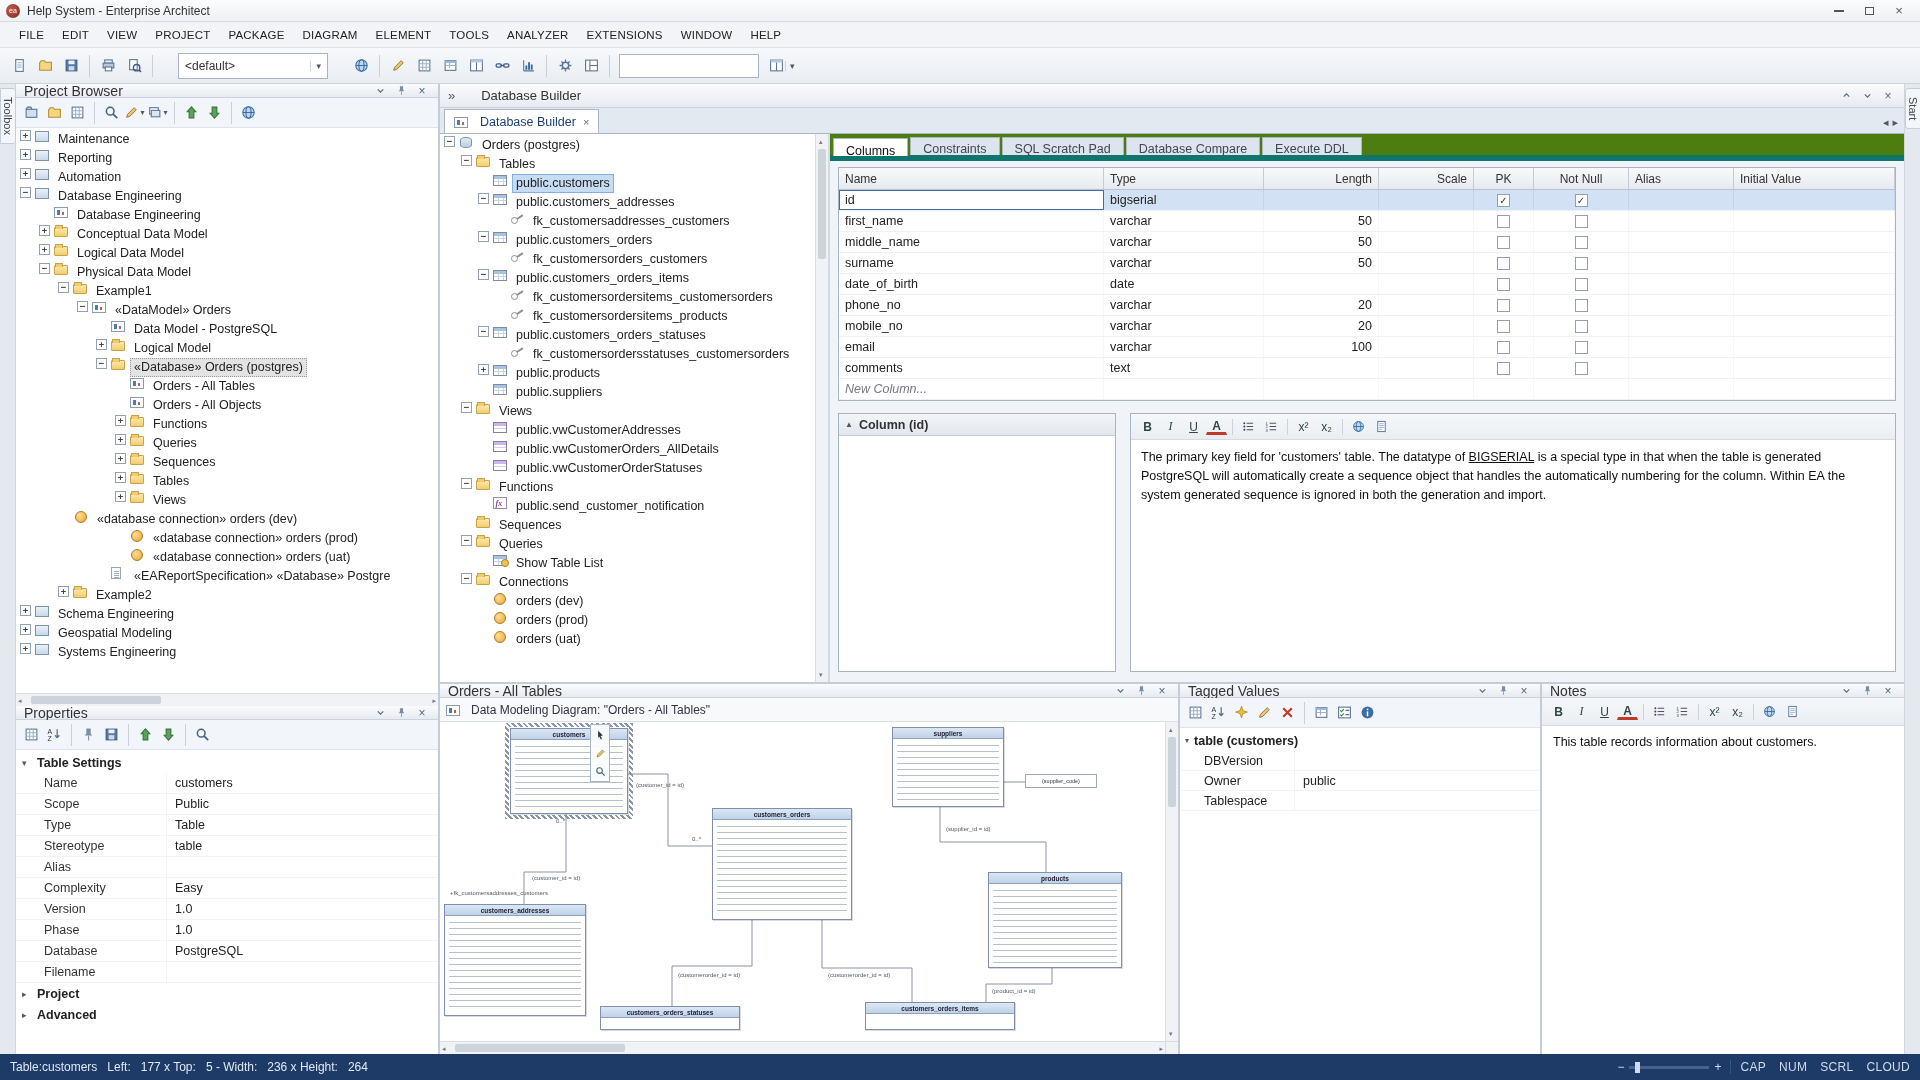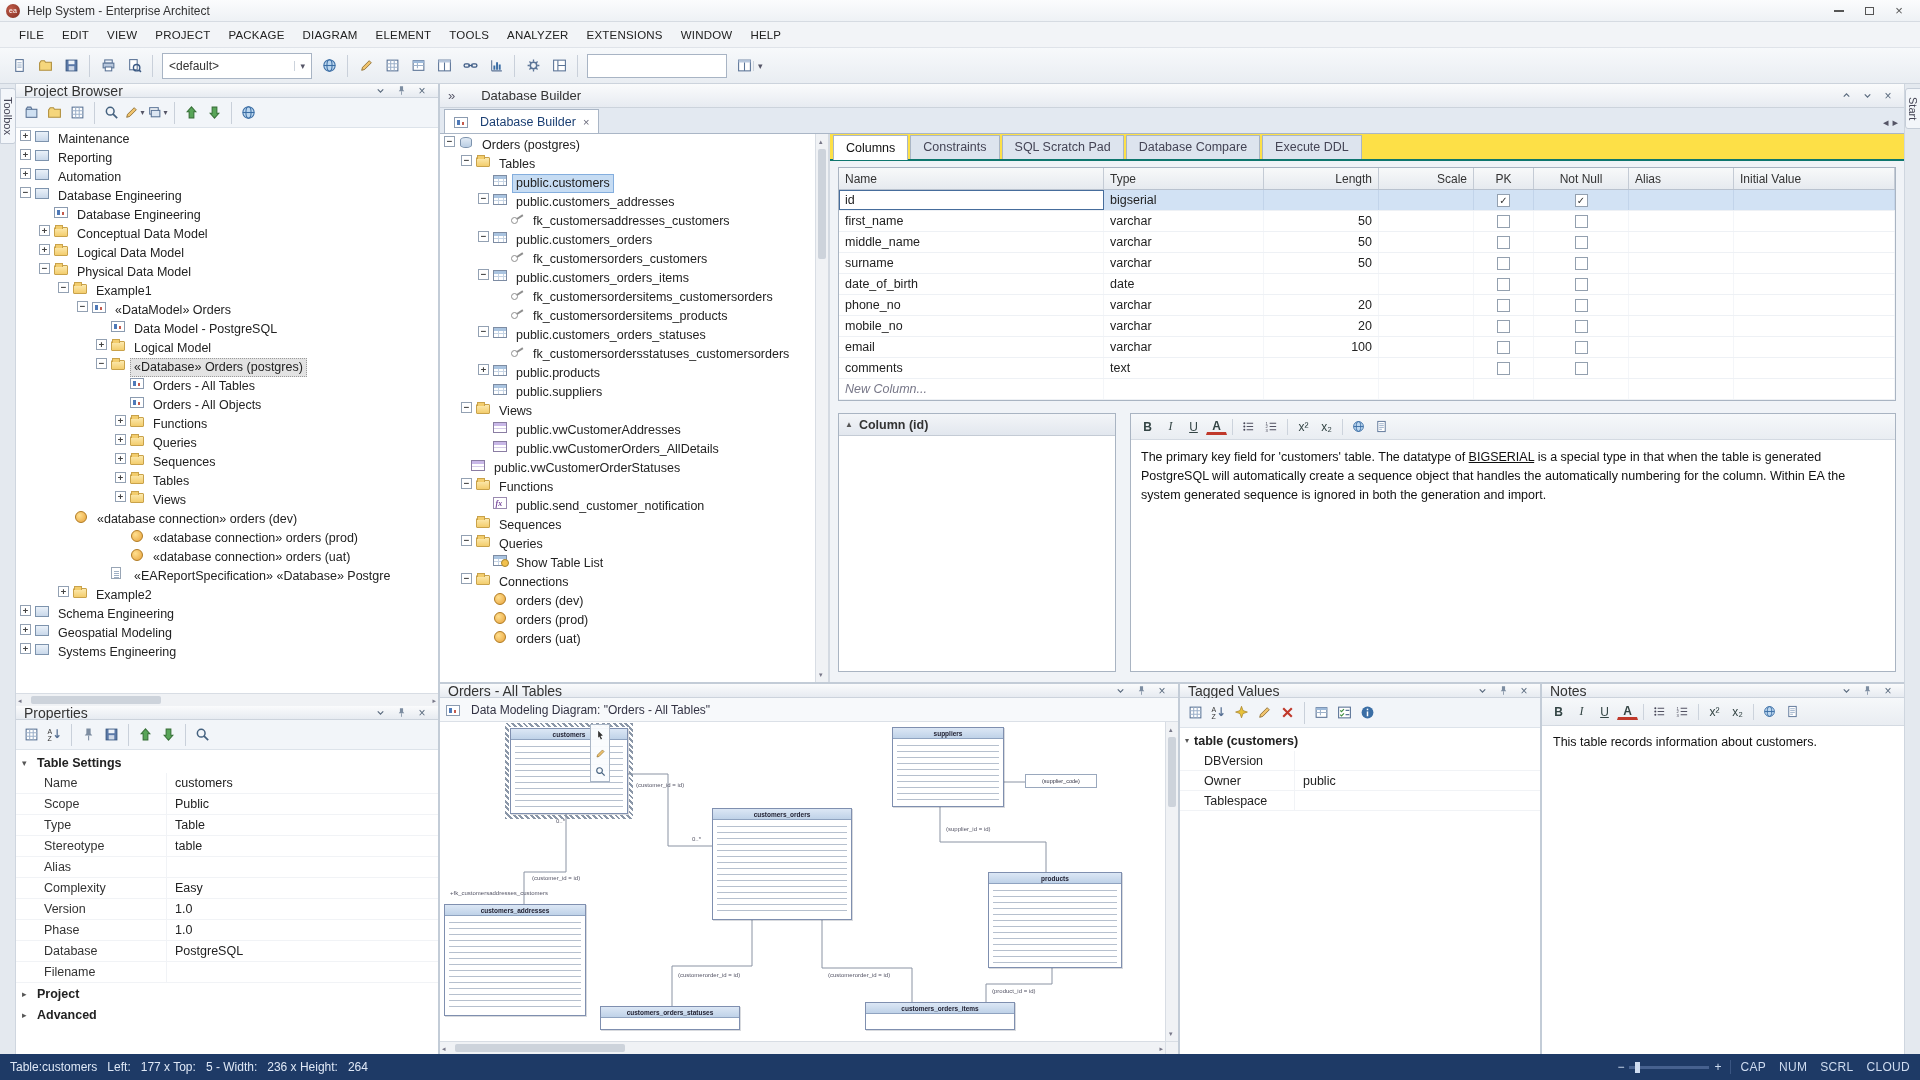--- a/index.html
+++ b/index.html
@@ -15,21 +15,21 @@
 .winbtn .minbar{width:10px;height:0;border-bottom:2px solid #555}
 .winbtn .maxbox{width:9px;height:8px;border:1.4px solid #555}
 .winbtn.close{font-size:13px}
 .menubar{height:26px;background:#f2f4f7;border-bottom:1px solid #dfe3e9;display:flex;align-items:center;padding:0 10px;flex:none}
 .menu-item{padding:4px 9px;font-size:11.5px;color:#222;letter-spacing:.2px}
 .toolbar{height:36px;background:linear-gradient(#f7f9fb,#e9edf2);border-bottom:1px solid #ccd3dc;display:flex;align-items:center;padding:0 6px;flex:none}
 .tbtn{min-width:26px;height:26px;display:flex;align-items:center;justify-content:center;border:1px solid transparent;border-radius:2px}
 .tbtn svg{display:block}
 .tsep{width:1px;height:22px;background:#c9d0da;margin:0 5px;flex:none}
 .mini-caret{font-size:8px;color:#556;margin-left:1px}
-.combo{width:150px;height:24px;background:#fff;border:1px solid #a8b4c4;display:flex;align-items:center;padding:12px 6px;font-size:12px;color:#333;margin:0 4px}
+.combo{width:150px;height:24px;background:#fff;border:1px solid #a8b4c4;display:flex;align-items:center;padding:12px 6px;font-size:12px;color:#333;margin:0 20px}
 .combo .caret{margin-left:auto;font-size:9px;color:#556;border-left:1px solid #ccd3dc;padding-left:5px}
 .searchbox{width:140px;height:24px;background:#fff;border:1px solid #a8b4c4;display:flex;align-items:center;margin:0 4px}
 .searchbox input{flex:1;border:none;outline:none;height:20px;padding:0 5px;font-size:12px;background:transparent}
 .searchbox .caret{font-size:9px;color:#556;padding:0 4px;border-left:1px solid #ccd3dc}
 
 .main{flex:1;display:flex;min-height:0}
 .rail{width:16px;background:#e4e9ef;display:flex;flex-direction:column;align-items:center;padding-top:4px;flex:none}
 .rail.left{border-right:1px solid #cfd6df}
 .rail.right{border-left:1px solid #cfd6df}
 .vtext{writing-mode:vertical-rl;font-size:11px;color:#445;background:#f3f6fa;border:1px solid #c5cdd8;padding:8px 1px;border-radius:0 3px 3px 0}
@@ -94,21 +94,21 @@
 .dbb-caption{height:24px;background:linear-gradient(#fafbfc,#e7ebf1);border-bottom:1px solid #ccd3dc;display:flex;align-items:center;padding:0 8px;flex:none}
 .dbb-caption .chev2{color:#556;font-size:13px;margin-right:26px}
 .dbb-caption .dtitle{font-size:13px;color:#333}
 .dbb-tabs{height:26px;background:#e3e9f1;border-bottom:1px solid #aab6c6;display:flex;align-items:flex-end;padding:2px 4px 0;flex:none}
 .dbtab{height:24px;background:#fff;border:1px solid #aab6c6;border-bottom:none;display:flex;align-items:center;gap:7px;padding:0 9px;font-size:12.5px;color:#1b3f73}
 .dbtab .tabclose{color:#667;font-size:11px}
 .tabnav{margin-left:auto;display:flex;gap:4px;color:#556;font-size:11px;padding:0 2px 4px}
 .dbb-body{flex:1;display:flex;min-height:0;background:#fff}
 .dbb-treewrap{width:390px;flex:none;display:flex;border-right:2px solid #d4dae2;background:#fff}
 .dbb-right{flex:1;display:flex;flex-direction:column;background:#f0f3f7;min-width:0}
-.ctabs{height:27px;display:flex;align-items:flex-end;padding:3px 3px 0;background:#fde047;border-bottom:2px solid #0f766e;flex:none}
+.ctabs{height:27px;display:flex;padding:3px 3px 0;background:#4d7c0f;border-bottom:6px solid #0f766e;flex:none}
 .ctab{padding:4px 12px 5px;font-size:12.5px;color:#445;background:#dde4ee;border:1px solid #aab6c6;border-bottom:none;margin-right:2px}
 .ctab.active{background:#fff;color:#111;position:relative;top:1px;padding-top:5px}
 .gridwrap{margin:6px 8px 0;background:#fff;border:1px solid #a9b4c2;flex:none}
 .grow{display:grid;grid-template-columns:265px 160px 115px 95px 60px 95px 105px 1fr;height:21px;border-bottom:1px solid #eef1f5;background:#fff}
 .grow.ghead{height:22px;background:linear-gradient(#f8f9fa,#e6eaef);border-bottom:1px solid #b9c2cf}
 .ghead .gcell{border-right:1px solid #c4cbd5;font-size:12px;color:#333}
 .gcell{display:flex;align-items:center;padding:0 6px;font-size:12.5px;white-space:nowrap;overflow:hidden;border-right:1px solid #f4f6f9}
 .gcell.num{justify-content:flex-end}
 .gcell.ctr{justify-content:center}
 .grow.rsel{background:#d2e2f4}
@@ -781,21 +781,21 @@
                 <div class="trow" style="padding-left: 38px;">
                   <span class="exp none"></span>
                   <span class="ti i-view"></span>
                   <span class="tlabel">public.vwCustomerAddresses</span>
                 </div>
                 <div class="trow" style="padding-left: 38px;">
                   <span class="exp none"></span>
                   <span class="ti i-view"></span>
                   <span class="tlabel">public.vwCustomerOrders_AllDetails</span>
                 </div>
-                <div class="trow" style="padding-left: 16px;">
+                <div class="trow" style="padding-left: 38px;">
                   <span class="exp none"></span>
                   <span class="ti i-view"></span>
                   <span class="tlabel">public.vwCustomerOrderStatuses</span>
                 </div>
                 <div class="trow" style="padding-left: 21px;">
                   <span class="exp minus"></span>
                   <span class="ti i-folder"></span>
                   <span class="tlabel">Functions</span>
                 </div>
                 <div class="trow" style="padding-left: 38px;">

